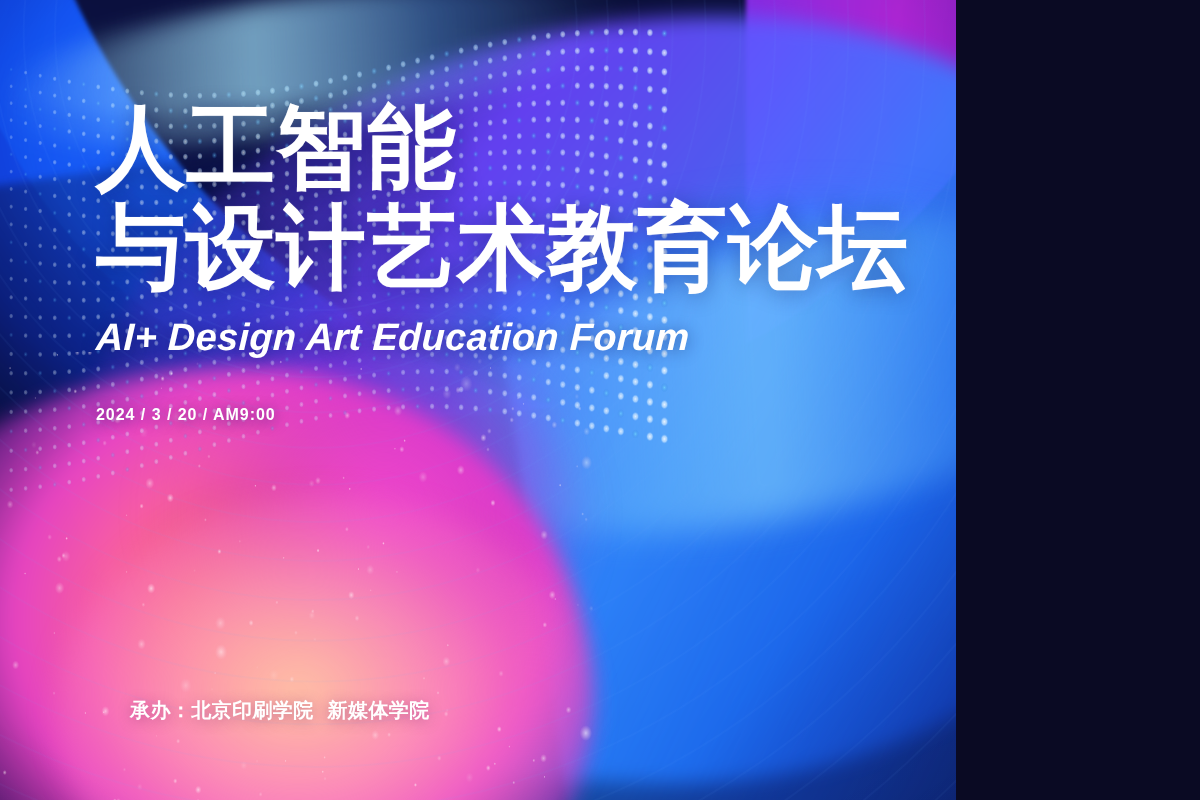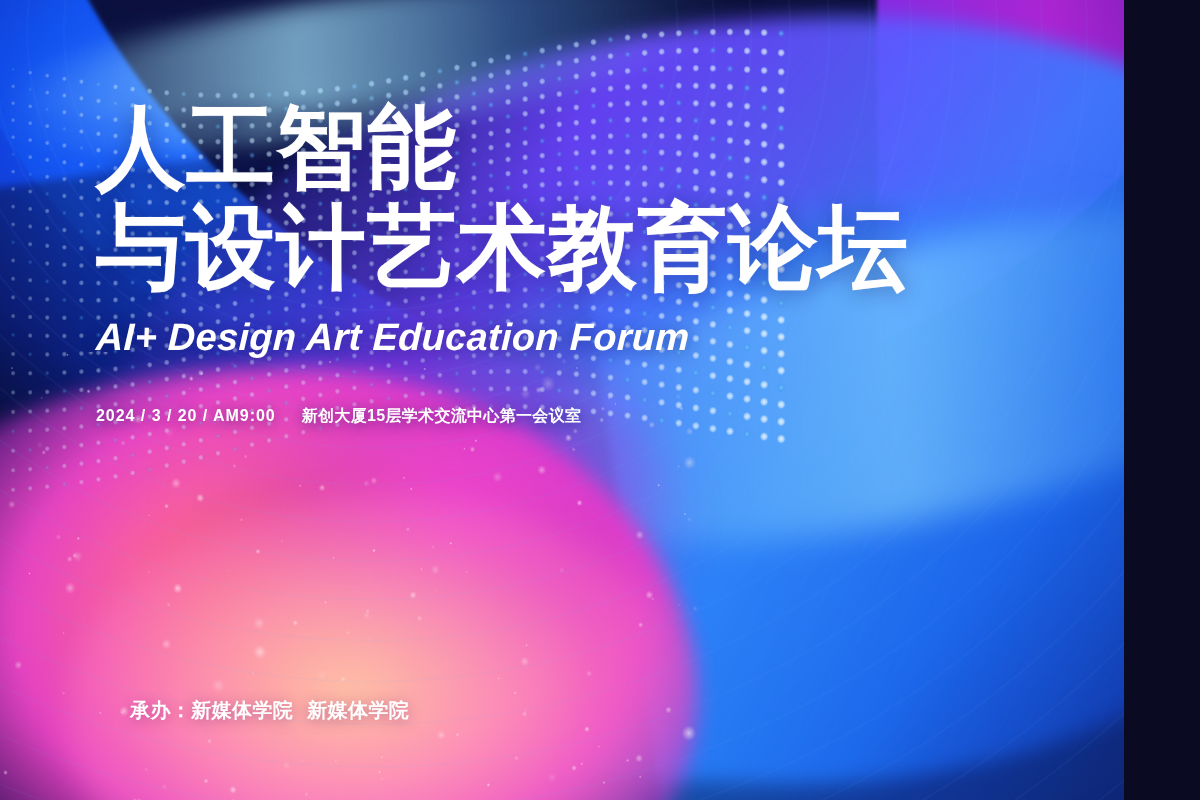--- a/index.html
+++ b/index.html
@@ -1,21 +1,21 @@
 <!DOCTYPE html>
 <html><head>
 <meta charset="utf-8">
 <title>AI+ Design Art Education Forum Poster</title>
 <style>
   * { margin:0; padding:0; box-sizing:border-box; }
   html,body { background:#0a0a23; }
 
   #poster{
     position:relative;
-    width:1124px; height:800px;
+    width:956px; height:800px;
     overflow:hidden;
     background:#0b0f3a;
     font-family:"Liberation Sans","DejaVu Sans",sans-serif;
     -webkit-font-smoothing:antialiased;
   }
 
   
   .layer{ position:absolute; inset:0; pointer-events:none; }
 
   
@@ -1588,24 +1588,23 @@
     <div class="title-block">
       <div class="title-line title-line-1">人工智能</div>
       <div class="title-line title-line-2">与设计艺术教育论坛</div>
     </div>
 
     <div class="subtitle">AI+ Design Art Education Forum</div>
 
     <div class="meta">
       <span class="meta-date">2024 / 3 / 20 / AM9:00</span>
       <span class="meta-gap"></span>
-      <span class="meta-venue">新创大厦15层学术交流中心第一会议室</span>
     </div>
 
     <div class="orgs">
       <span class="org-gap"></span>
-      <span>承办：新媒体学院</span>
+      <span>承办：北京印刷学院</span>
       <span class="org-gap-sm"></span>
       <span>新媒体学院</span>
     </div>
 
   </div>
 </div>
 
 </body></html>

